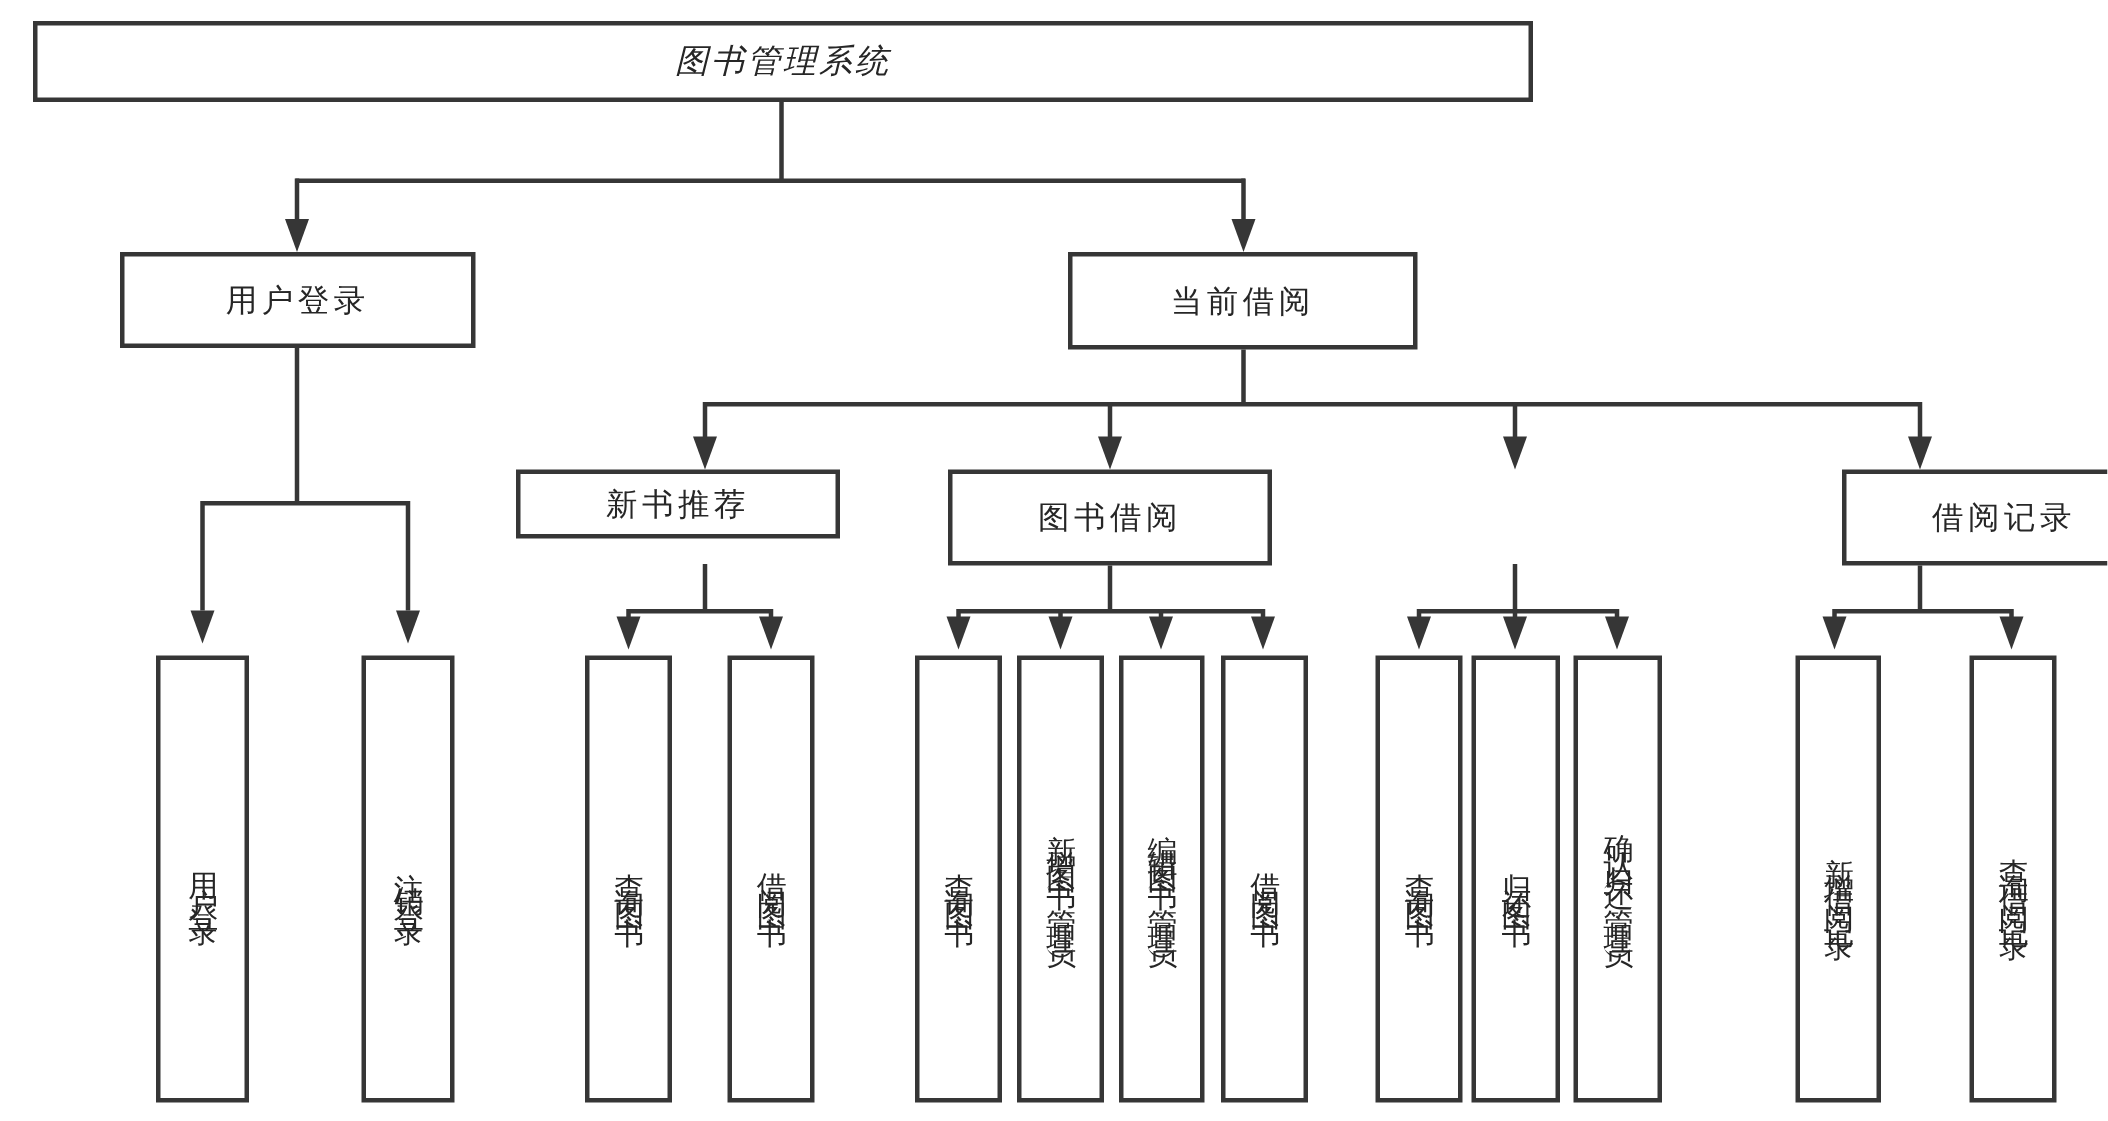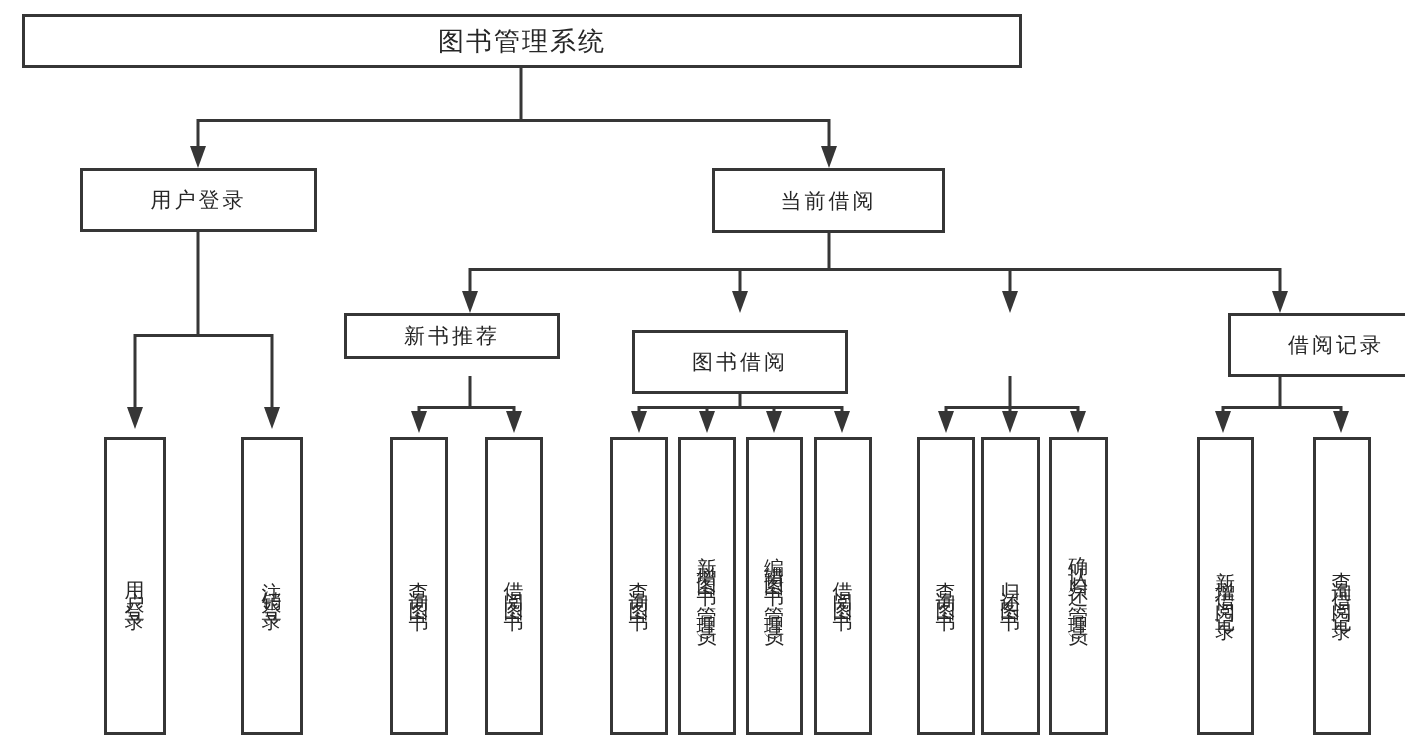--- a/index.html
+++ b/index.html
@@ -21,21 +21,21 @@
     background:#fff;
     border:3px solid var(--line);
     display:flex;
     align-items:center;
     justify-content:center;
     color:var(--text);
     font-size:21px;
     letter-spacing:3px;
     z-index:2;
   }
-  .root{font-size:26px;letter-spacing:2px;}
+  .root{font-size:22px;letter-spacing:2px;font-style:italic;}
   .leaf{z-index:2;}
   .vtext{
     writing-mode:vertical-rl;
     font-size:20px;
     letter-spacing:10px;
     line-height:1.1;
     color:var(--text);
   }
   .v{position:absolute;width:3px;background:var(--line);transform:translateX(-50%);z-index:1;}
   .h{position:absolute;height:3px;background:var(--line);z-index:1;}
@@ -120,21 +120,21 @@
   <div class="t" style="left:1223px;top:411px;"></div>
   <div class="v" style="left:1341px;top:406px;height:7px;"></div>
   <div class="t" style="left:1341px;top:411px;"></div>
 
   <div class="node root" style="left:22px;top:14px;width:1000px;height:54px;">图书管理系统</div>
 
   <div class="node" style="left:80px;top:168px;width:237px;height:64px;">用户登录</div>
   <div class="node" style="left:712px;top:168px;width:233px;height:65px;">当前借阅</div>
 
   <div class="node" style="left:344px;top:313px;width:216px;height:46px;">新书推荐</div>
-  <div class="node" style="left:632px;top:330px;width:216px;height:64px;">图书借阅</div>
+  <div class="node" style="left:632px;top:313px;width:216px;height:64px;">图书借阅</div>
   <div class="node" style="left:1228px;top:313px;width:216px;height:64px;">借阅记录</div>
 
   <div class="node leaf" style="left:104px;top:437px;width:62px;height:298px;">
     <span class="vtext">用户登录</span>
   </div>
   <div class="node leaf" style="left:241px;top:437px;width:62px;height:298px;">
     <span class="vtext">注销登录</span>
   </div>
 
   <div class="node leaf" style="left:390px;top:437px;width:58px;height:298px;">

